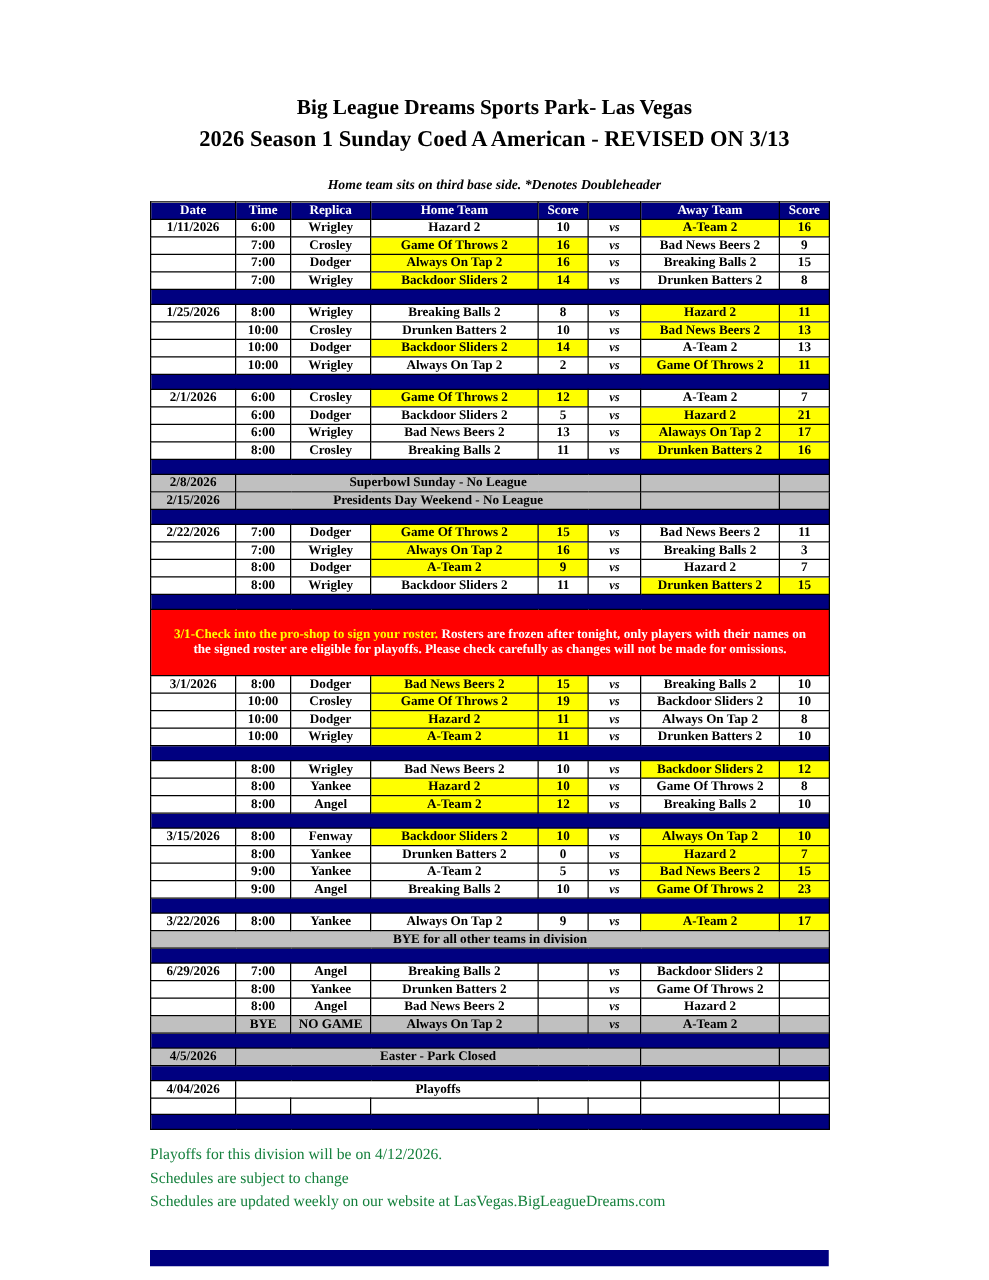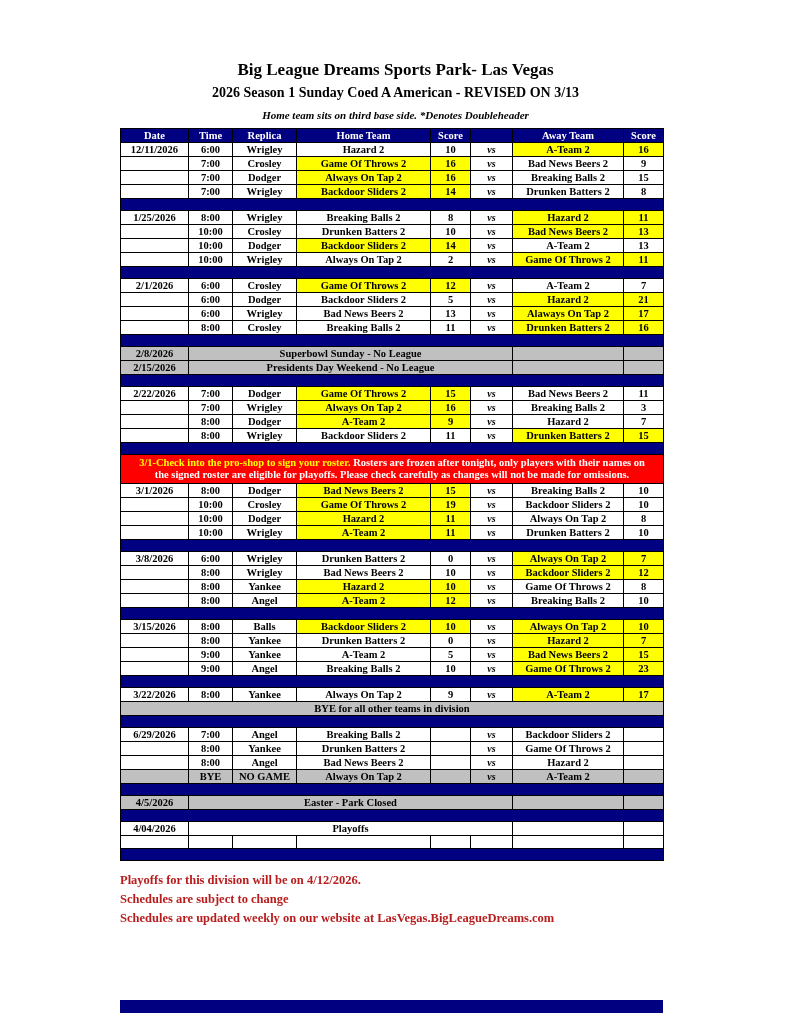--- a/index.html
+++ b/index.html
@@ -5,23 +5,23 @@
   * { box-sizing: border-box; }
   html, body { margin: 0; padding: 0; }
   body {
     width: 791px; height: 1024px;
     background: #ffffff;
     font-family: "Liberation Serif", serif;
     position: relative;
     overflow: hidden;
   }
   .doc { padding-top: 60px; }
-  .title { text-align: center; font-weight: bold; font-size: 17px; color: #000; }
-  .subtitle { text-align: center; font-weight: bold; font-size: 14px; margin-top: 5px; color: #000; }
-  .note { text-align: center; font-weight: bold; font-style: italic; font-size: 11px; margin-top: 8px; color: #000; }
+  .title { text-align: center; font-weight: bold; font-size: 17px; color: #000; margin-top: 16px; }
+  .subtitle { text-align: center; font-weight: bold; font-size: 18px; margin-top: 5px; color: #000; }
+  .note { text-align: center; font-weight: bold; font-style: italic; font-size: 11px; margin-top: 20px; color: #000; }
 
   table.schedule {
     border-collapse: collapse;
     table-layout: fixed;
     margin: 7px 0 0 120px;
     width: 543px;
   }
   .schedule td, .schedule th {
     border: 1px solid #000;
     height: 13px;
@@ -41,27 +41,27 @@
   }
   tr.sep td { background: var(--navy, #000080); height: 12px; }
   td.hl { background: var(--yellow, #FFFF00); }
   tr.grayrow td { background: var(--gray, #C0C0C0); margin-top: 16px; }
   td.vs-cell { font-style: italic; font-size: 10px; }
   tr.alert td {
     background: var(--red, #FF0000);
     color: #fff;
     white-space: normal;
     line-height: 12px;
-    padding: 2px 10px;
+    padding: 14px 10px;
     font-size: 10.5px;
     height: auto;
   }
   tr.alert .lead { color: var(--yellow, #FFFF00); }
 
-  .footer { margin: 10px 0 0 120px; font-weight: bold; font-size: 12.5px; line-height: 19px; color: #b91c1c; }
+  .footer { margin: 10px 0 0 120px; font-weight: normal; font-size: 12.5px; line-height: 19px; color: #15803d; }
   .bottom-bar {
     position: absolute;
     left: 120px; bottom: 11px;
     width: 543px; height: 13px;
     background: var(--navy, #000080);
   }
 </style>
 </head>
 <body>
 
@@ -88,21 +88,21 @@
         <th>Replica</th>
         <th>Home Team</th>
         <th>Score</th>
         <th></th>
         <th>Away Team</th>
         <th>Score</th>
       </tr>
     </thead>
     <tbody>
         <tr>
-          <td>12/11/2026</td>
+          <td>1/11/2026</td>
           <td>6:00</td>
           <td>Wrigley</td>
           <td>Hazard 2</td>
           <td>10</td>
           <td class="vs-cell">vs</td>
           <td class="hl">A-Team 2</td>
           <td class="hl">16</td>
         </tr>
         <tr>
           <td></td>
@@ -321,30 +321,20 @@
           <td class="hl">A-Team 2</td>
           <td class="hl">11</td>
           <td class="vs-cell">vs</td>
           <td>Drunken Batters 2</td>
           <td>10</td>
         </tr>
         <tr class="sep">
           <td colspan="8"></td>
         </tr>
         <tr>
-          <td>3/8/2026</td>
-          <td>6:00</td>
-          <td>Wrigley</td>
-          <td>Drunken Batters 2</td>
-          <td>0</td>
-          <td class="vs-cell">vs</td>
-          <td class="hl">Always On Tap 2</td>
-          <td class="hl">7</td>
-        </tr>
-        <tr>
           <td></td>
           <td>8:00</td>
           <td>Wrigley</td>
           <td>Bad News Beers 2</td>
           <td>10</td>
           <td class="vs-cell">vs</td>
           <td class="hl">Backdoor Sliders 2</td>
           <td class="hl">12</td>
         </tr>
         <tr>
@@ -366,21 +356,21 @@
           <td class="vs-cell">vs</td>
           <td>Breaking Balls 2</td>
           <td>10</td>
         </tr>
         <tr class="sep">
           <td colspan="8"></td>
         </tr>
         <tr>
           <td>3/15/2026</td>
           <td>8:00</td>
-          <td>Balls</td>
+          <td>Fenway</td>
           <td class="hl">Backdoor Sliders 2</td>
           <td class="hl">10</td>
           <td class="vs-cell">vs</td>
           <td class="hl">Always On Tap 2</td>
           <td class="hl">10</td>
         </tr>
         <tr>
           <td></td>
           <td>8:00</td>
           <td>Yankee</td>

